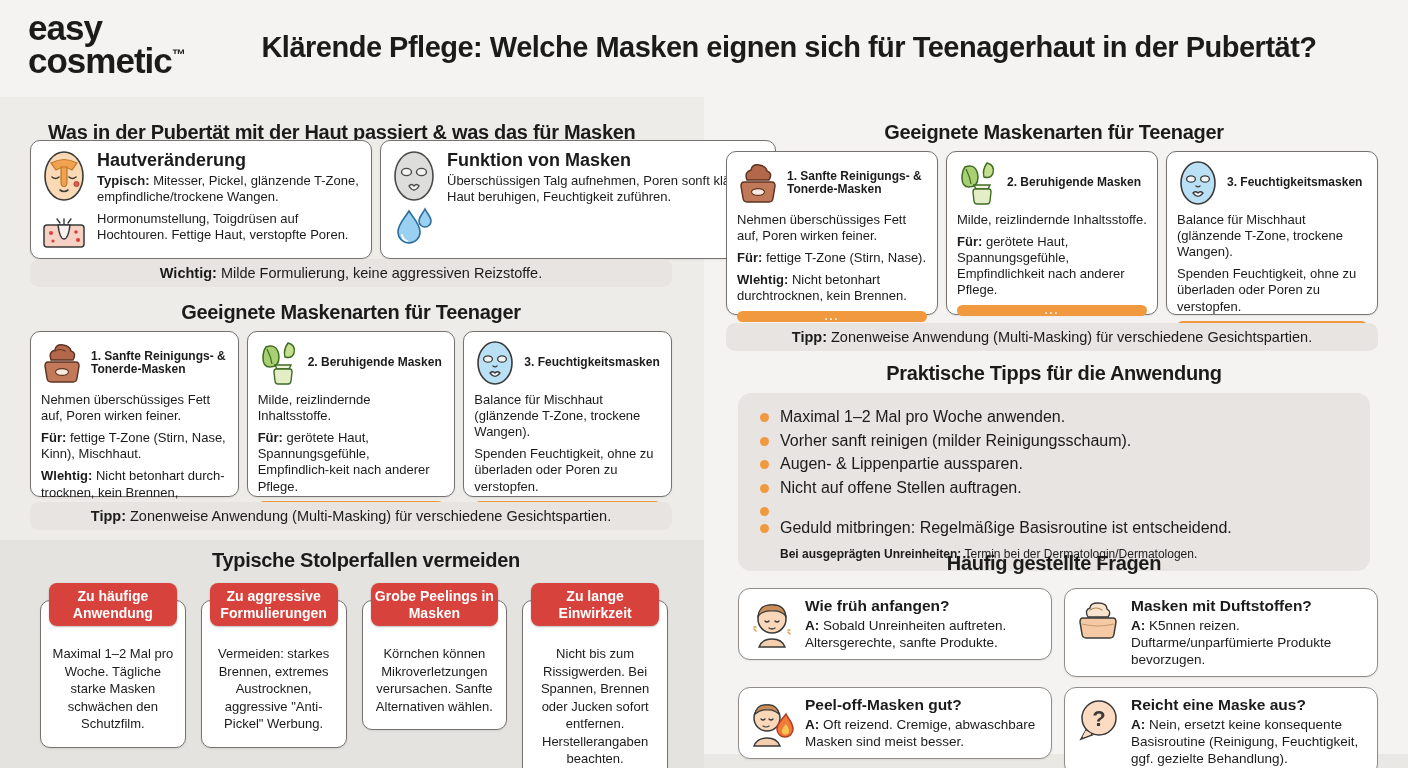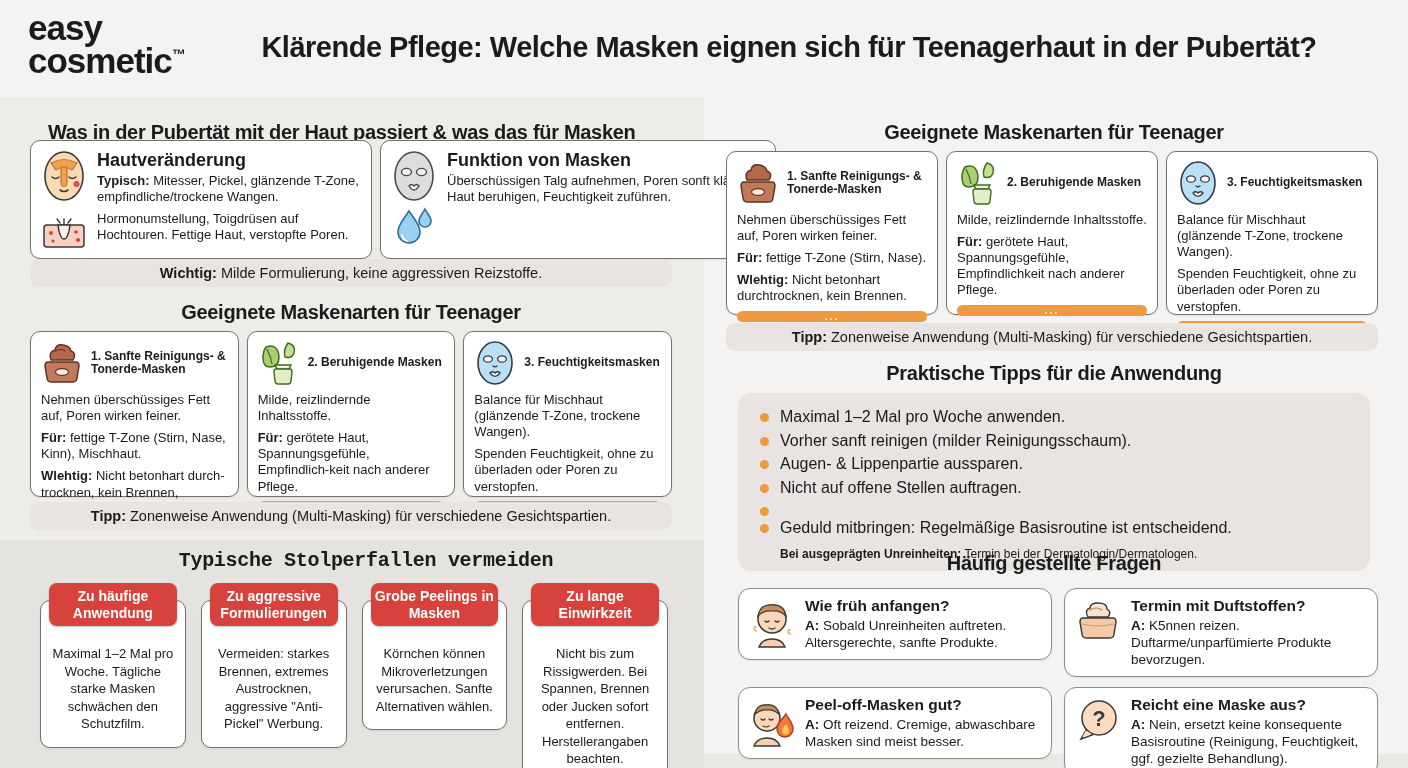--- a/index.html
+++ b/index.html
@@ -40,21 +40,21 @@
   .mask-row { display: flex; gap: 8px; align-items: stretch; }
   .mask-card { flex: 1; display: flex; flex-direction: column; padding: 9px 10px 10px; }
   .mask-head { display: flex; align-items: center; gap: 8px; margin-bottom: 7px; min-height: 44px; }
   .mask-head .t { font-size: 12px; font-weight: 700; line-height: 1.12; }
 
   .masks-left-h   { position: absolute; left: 30px; top: 301px; width: 642px; text-align: center; }
   .masks-left-row { position: absolute; left: 30px; top: 331px; width: 642px; height: 166px; }
   .masks-left-tip { position: absolute; left: 30px; top: 502px; width: 642px; }
 
   
-  .pitfalls-h   { position: absolute; left: 0; top: 549px; width: 732px; text-align: center; font-family: Liberation Mono, monospace; }
+  .pitfalls-h   { position: absolute; left: 0; top: 549px; width: 732px; text-align: center; }
   .pitfalls-row { position: absolute; left: 40px; top: 583px; width: 628px; display: flex; gap: 15px; align-items: flex-start; }
   .pitfall { position: relative; flex: 1; padding-top: 17px; }
   .pitfall-title { position: absolute; top: 0; left: 9px; right: 9px; z-index: 2; background: #d8423c; color: #fff;
                    border-radius: 8px; padding: 5px 4px; text-align: center; font-weight: 700; font-size: 14px;
                    line-height: 1.18; box-shadow: 0 1px 2px rgba(0,0,0,0.25); }
   .pitfall-body { background: #fff; border: 1.6px solid #757270; border-radius: 10px; padding: 44px 8px 14px;
                   text-align: center; font-size: 13px; line-height: 1.35; box-shadow: 0 1px 2px rgba(0,0,0,0.08); }
 
   
   .masks-right-h   { position: absolute; left: 730px; top: 121px; width: 648px; text-align: center; }
@@ -343,21 +343,21 @@
     <div class="faq-card">
       <span class="faq-icon">
         <svg width="44" height="44" viewBox="0 0 44 44">
           <path d="M12,18 q-4,-7 2,-9 q0,-5 8,-5 q9,0 9,6 q5,3 1,8 Z" fill="#f8e3cc" stroke="#3a3a3a" stroke-width="1.4"></path>
           <path d="M14,11 q6,-4 12,0" fill="none" stroke="#b98a5e" stroke-width="1.2" stroke-linecap="round"></path>
           <path d="M7,19 h30 q3,0 3,4 l-2,12 q-0.5,4 -4,4 H10 q-3.5,0 -4,-4 L4,23 q0,-4 3,-4 Z" fill="#f4c9a3" stroke="#3a3a3a" stroke-width="1.5"></path>
           <path d="M6,25 q16,4 32,0" fill="none" stroke="#c79a6e" stroke-width="1.2"></path>
         </svg>
       </span>
       <div>
-        <div class="faq-q">Termin mit Duftstoffen?</div>
+        <div class="faq-q">Masken mit Duftstoffen?</div>
         <div class="faq-a"><b>A:</b> <span>K5nnen reizen. Duftarme/unparfümierte Produkte bevorzugen.</span></div>
       </div>
     </div>
 
     <div class="faq-card">
       <span class="faq-icon">
         <svg width="46" height="50" viewBox="0 0 46 50">
           <path d="M18,40 q-10,0 -13,8 h26 q-3,-8 -13,-8 Z" fill="#f6cfae" stroke="#3a3a3a" stroke-width="1.4"></path>
           <circle cx="18" cy="20" r="13" fill="#f9d7b8" stroke="#3a3a3a" stroke-width="1.5"></circle>
           <path d="M6,16 Q8,6 18,7 Q28,6 30,16 Q24,11 18,12 Q12,11 6,16 Z" fill="#c98d5a" stroke="#3a3a3a" stroke-width="1.2"></path>

